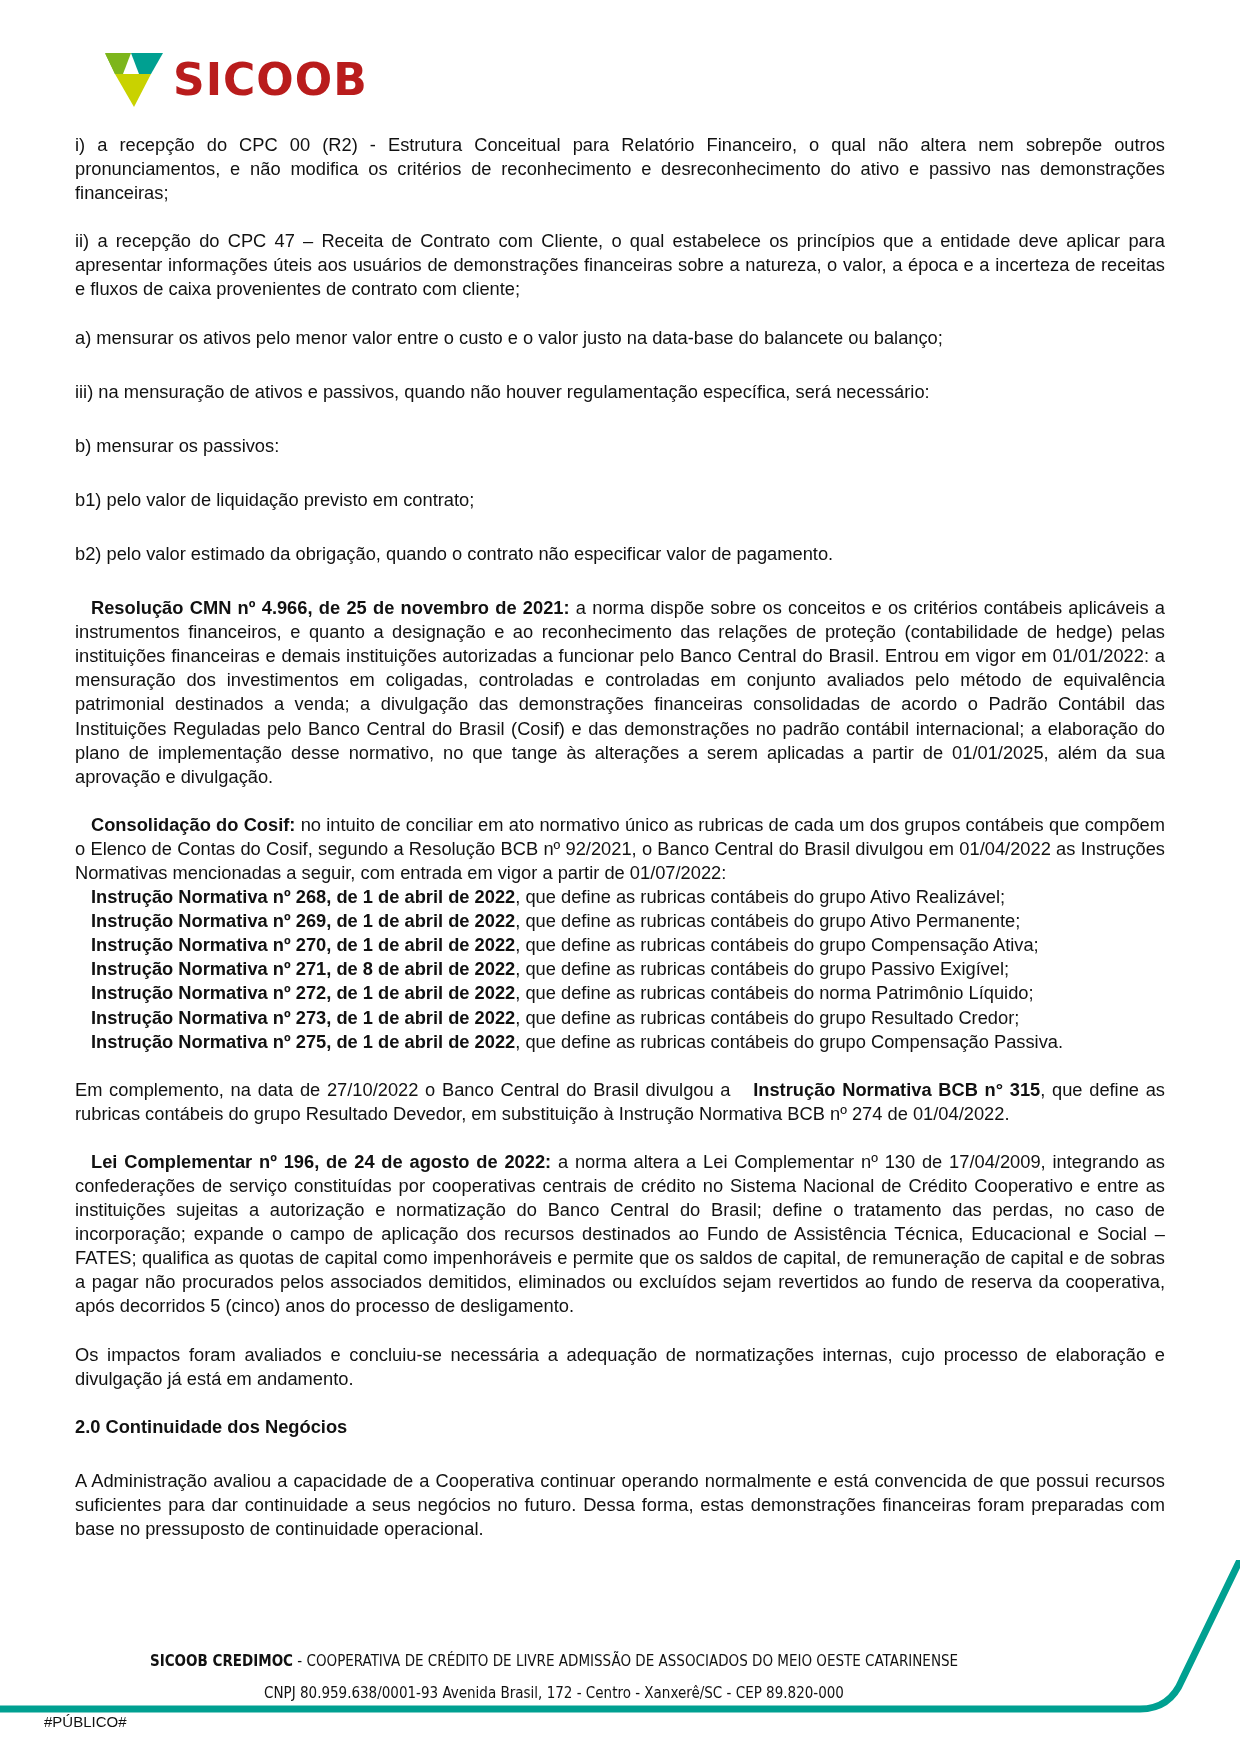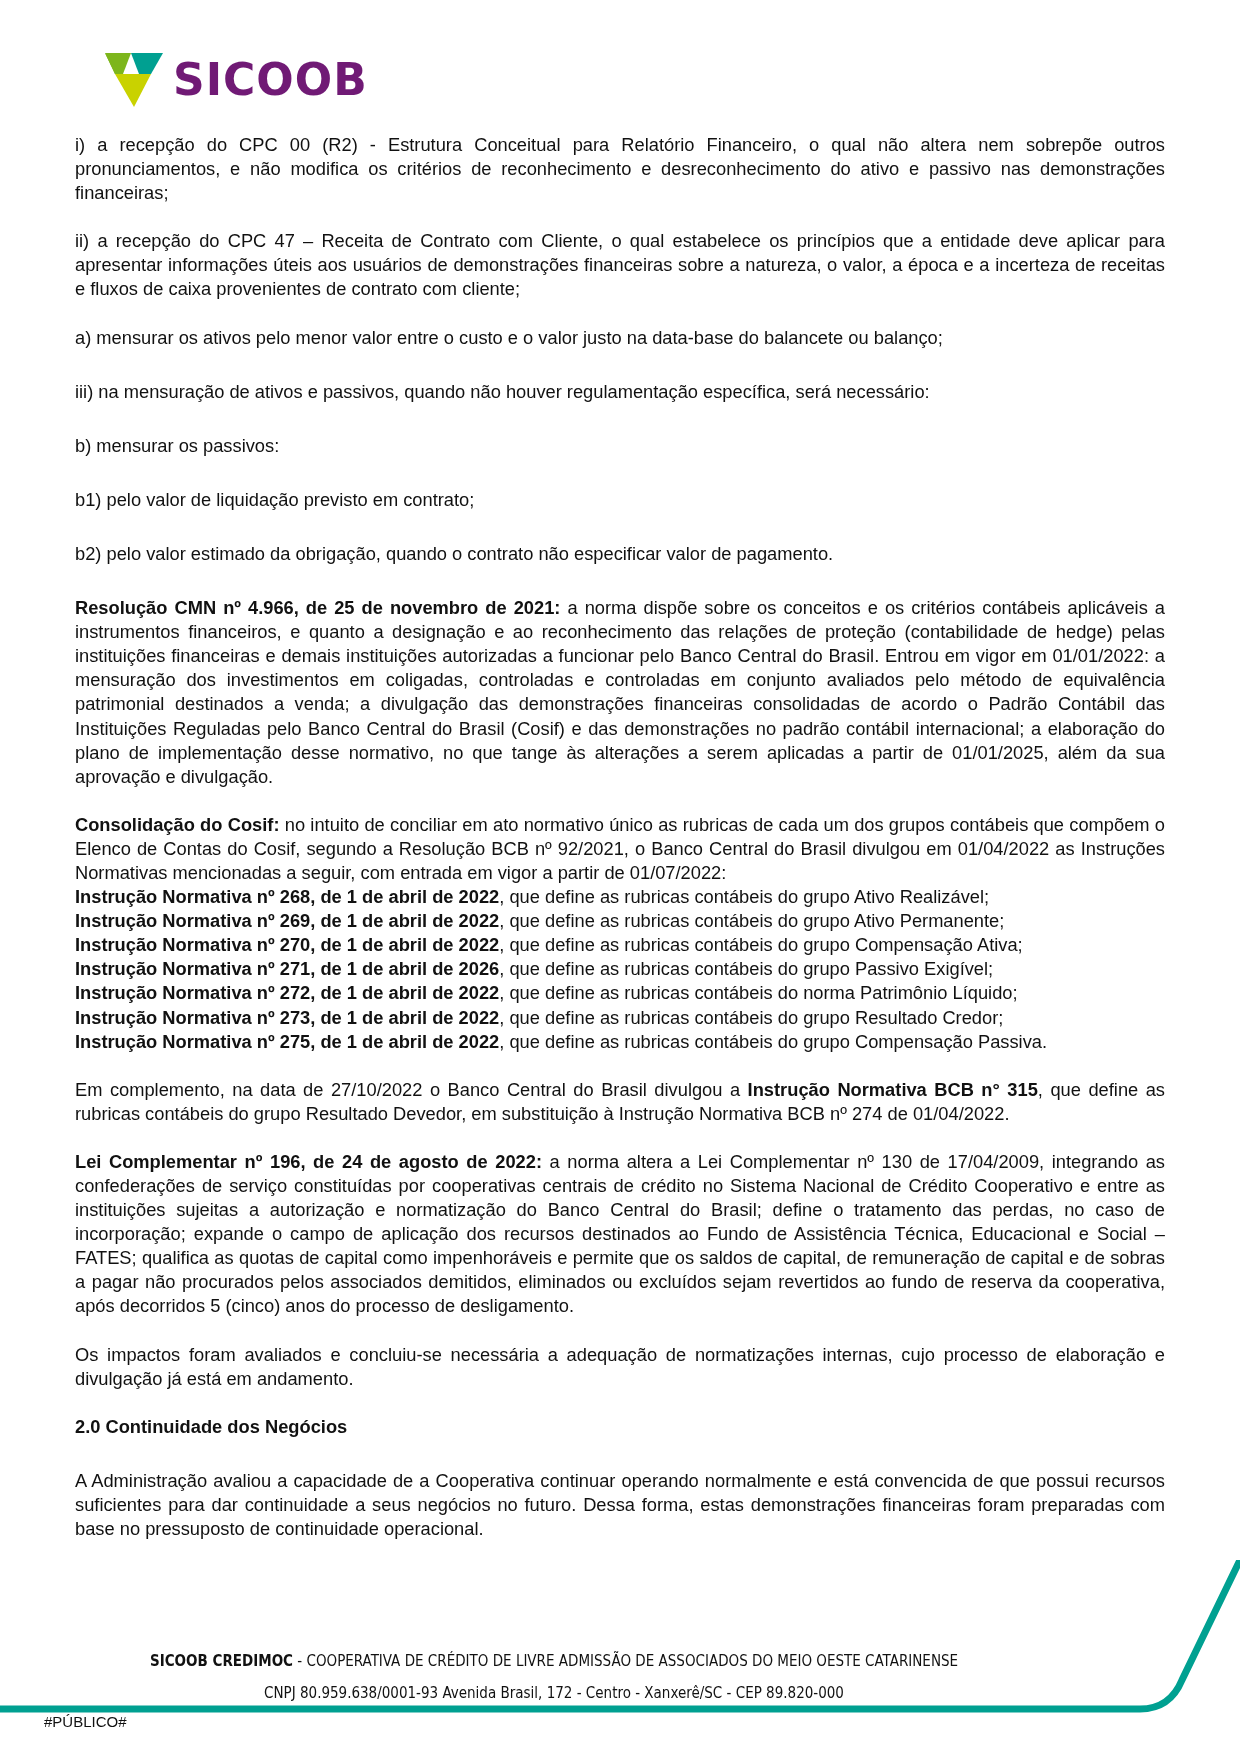--- a/index.html
+++ b/index.html
@@ -1,23 +1,23 @@
 <!DOCTYPE html>
 <html><head>
 <meta charset="utf-8">
 <style>
   html, body { margin: 0; padding: 0; background: #ffffff; }
   body { width: 1240px; height: 1755px; position: relative; overflow: hidden; font-family: "Liberation Sans", sans-serif; color: #111; }
   .logo { position: absolute; left: 103px; top: 52px; display: flex; align-items: center; }
   .logo svg { display: block; }
-  .logo-text { font-family: "DejaVu Sans", sans-serif; font-weight: bold; font-size: 44px; color: #701a75; letter-spacing: 1px; margin-left: 8px; line-height: 1; }
+  .logo-text { font-family: "DejaVu Sans", sans-serif; font-weight: bold; font-size: 44px; color: #b91c1c; letter-spacing: 1px; margin-left: 8px; line-height: 1; }
   .content { position: absolute; left: 75px; top: 133px; width: 1090px; font-size: 18.3px; line-height: 24.1px; }
   .content p { margin: 0 0 24px 0; text-align: justify; }
   .content p.single { margin-bottom: 30px; }
-  .content b { font-weight: bold; }
+  .content b { font-weight: bold; margin-left: 16px; }
   .heading { font-weight: bold; margin: 0 0 30px 0; }
   .in-line { display: block; }
   .footer { position: absolute; left: 0; width: 1108px; text-align: center; font-family: "DejaVu Sans Condensed", "DejaVu Sans", sans-serif; font-size: 15px; color: #111; }
   .footer b { font-weight: bold; }
   .footer1 { top: 1652px; }
   .footer2 { top: 1684px; }
   .public { position: absolute; left: 44px; top: 1713px; font-family: Liberation Sans, sans-serif; font-size: 15px; }
   .deco { position: absolute; left: 0; top: 1560px; }
 </style>
 </head>
@@ -42,21 +42,21 @@
   <p class="single">b) mensurar os passivos:</p>
   <p class="single">b1) pelo valor de liquidação previsto em contrato;</p>
   <p class="single">b2) pelo valor estimado da obrigação, quando o contrato não especificar valor de pagamento.</p>
 
   <p><b>Resolução CMN nº 4.966, de 25 de novembro de 2021:</b><span> a norma dispõe sobre os conceitos e os critérios contábeis aplicáveis a instrumentos financeiros, e quanto a designação e ao reconhecimento das relações de proteção (contabilidade de hedge) pelas instituições financeiras e demais instituições autorizadas a funcionar pelo Banco Central do Brasil. Entrou em vigor em 01/01/2022: a mensuração dos investimentos em coligadas, controladas e controladas em conjunto avaliados pelo método de equivalência patrimonial destinados a venda; a divulgação das demonstrações financeiras consolidadas de acordo o Padrão Contábil das Instituições Reguladas pelo Banco Central do Brasil (Cosif) e das demonstrações no padrão contábil internacional; a elaboração do plano de implementação desse normativo, no que tange às alterações a serem aplicadas a partir de 01/01/2025, além da sua aprovação e divulgação.</span></p>
 
   <p><b>Consolidação do Cosif:</b><span> no intuito de conciliar em ato normativo único as rubricas de cada um dos grupos contábeis que compõem o Elenco de Contas do Cosif, segundo a Resolução BCB nº 92/2021, o Banco Central do Brasil divulgou em 01/04/2022 as Instruções Normativas mencionadas a seguir, com entrada em vigor a partir de 01/07/2022:</span>
     <span class="in-line"><b>Instrução Normativa nº 268, de 1 de abril de 2022</b><span>, que define as rubricas contábeis do grupo Ativo Realizável;</span></span>
     <span class="in-line"><b>Instrução Normativa nº 269, de 1 de abril de 2022</b><span>, que define as rubricas contábeis do grupo Ativo Permanente;</span></span>
     <span class="in-line"><b>Instrução Normativa nº 270, de 1 de abril de 2022</b><span>, que define as rubricas contábeis do grupo Compensação Ativa;</span></span>
-    <span class="in-line"><b>Instrução Normativa nº 271, de 1 de abril de 2026</b><span>, que define as rubricas contábeis do grupo Passivo Exigível;</span></span>
+    <span class="in-line"><b>Instrução Normativa nº 271, de 8 de abril de 2022</b><span>, que define as rubricas contábeis do grupo Passivo Exigível;</span></span>
     <span class="in-line"><b>Instrução Normativa nº 272, de 1 de abril de 2022</b><span>, que define as rubricas contábeis do norma Patrimônio Líquido;</span></span>
     <span class="in-line"><b>Instrução Normativa nº 273, de 1 de abril de 2022</b><span>, que define as rubricas contábeis do grupo Resultado Credor;</span></span>
     <span class="in-line"><b>Instrução Normativa nº 275, de 1 de abril de 2022</b><span>, que define as rubricas contábeis do grupo Compensação Passiva.</span></span>
   </p>
 
   <p><span>Em complemento, na data de 27/10/2022 o Banco Central do Brasil divulgou a </span><b>Instrução Normativa BCB n° 315</b><span>, que define as rubricas contábeis do grupo Resultado Devedor, em substituição à Instrução Normativa BCB nº 274 de 01/04/2022.</span></p>
 
   <p><b>Lei Complementar nº 196, de 24 de agosto de 2022:</b><span> a norma altera a Lei Complementar nº 130 de 17/04/2009, integrando as confederações de serviço constituídas por cooperativas centrais de crédito no Sistema Nacional de Crédito Cooperativo e entre as instituições sujeitas a autorização e normatização do Banco Central do Brasil; define o tratamento das perdas, no caso de incorporação; expande o campo de aplicação dos recursos destinados ao Fundo de Assistência Técnica, Educacional e Social – FATES; qualifica as quotas de capital como impenhoráveis e permite que os saldos de capital, de remuneração de capital e de sobras a pagar não procurados pelos associados demitidos, eliminados ou excluídos sejam revertidos ao fundo de reserva da cooperativa, após decorridos 5 (cinco) anos do processo de desligamento.</span></p>
 
   <p>Os impactos foram avaliados e concluiu-se necessária a adequação de normatizações internas, cujo processo de elaboração e divulgação já está em andamento.</p>

